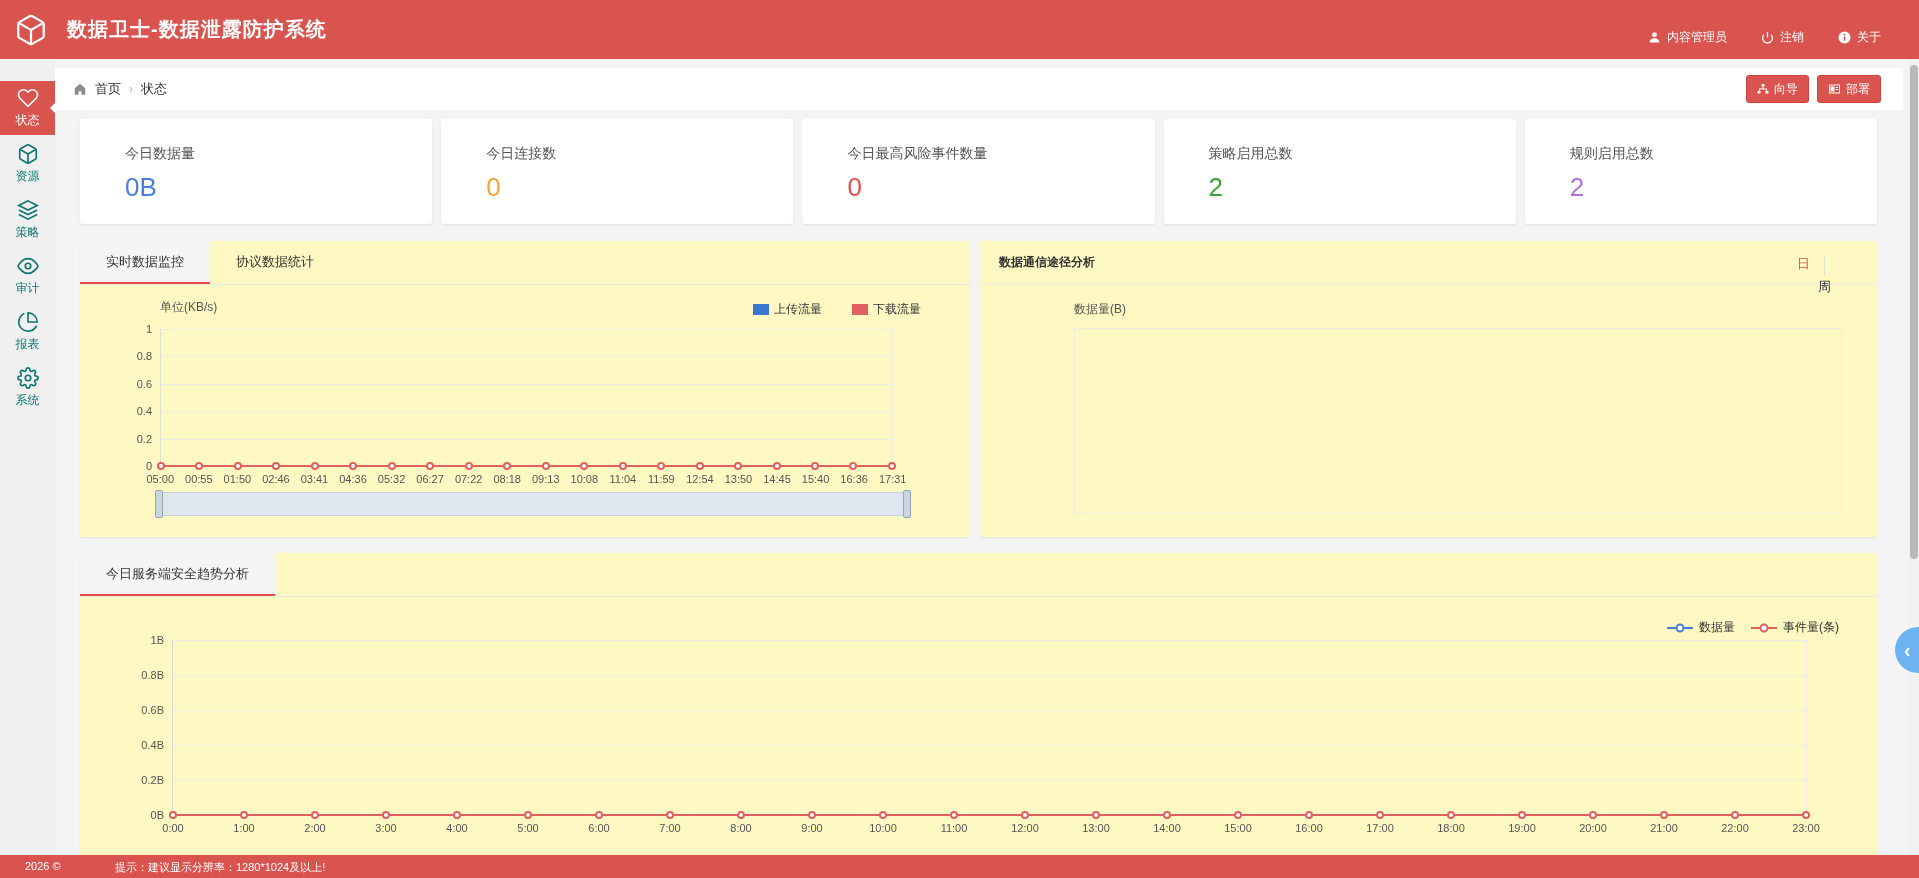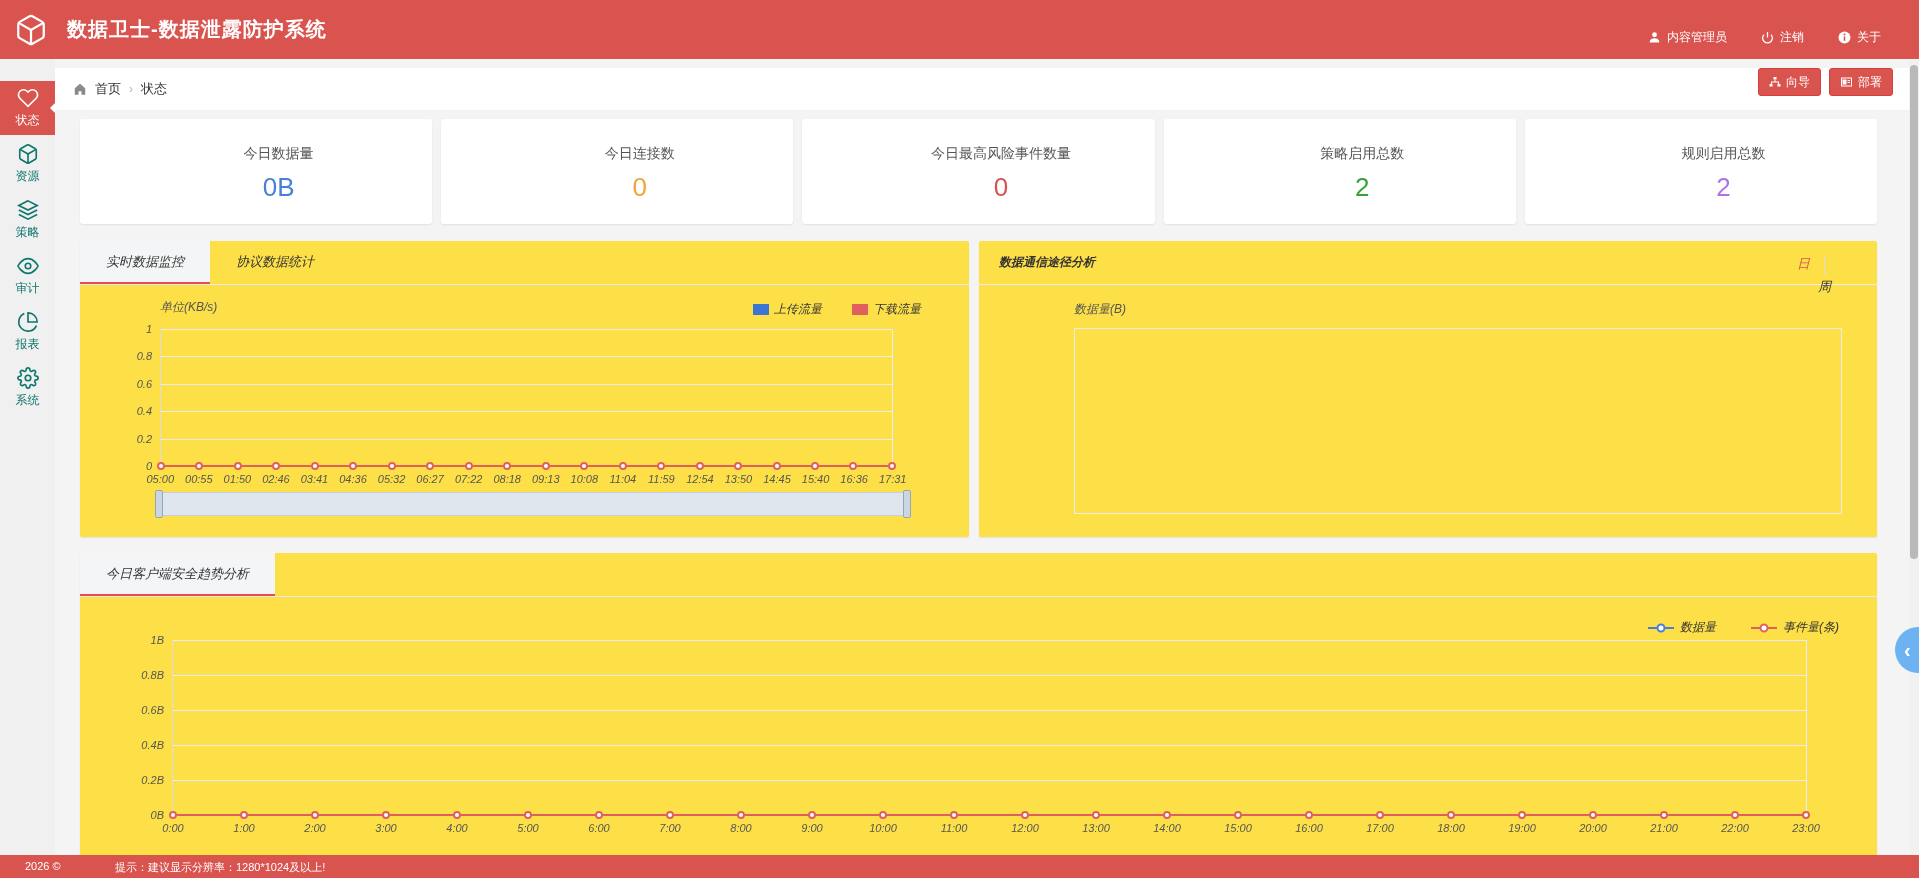--- a/index.html
+++ b/index.html
@@ -15,34 +15,34 @@
   .hr-item svg { display:block; }
 
   
   .sidebar { position:absolute; top:59px; left:0; bottom:23px; width:55px; background:#f0f0f0; z-index:15; padding-top:22px; }
   .side-item { height:54px; display:flex; flex-direction:column; align-items:center; justify-content:center; gap:3px; font-size:12px; color:#0f766e; cursor:pointer; position:relative; margin-bottom:2px; }
   .side-item svg { display:block; }
   .side-item.active { background:#d9534f; color:#fff; }
   .side-item.active .notch { position:absolute; right:0; top:50%; margin-top:-5px; width:0; height:0; border-top:5px solid transparent; border-bottom:5px solid transparent; border-right:5px solid #fff; }
 
   
-  .breadbar { position:absolute; top:68px; left:55px; right:4px; height:42px; background:#fff; display:flex; padding:0 22px 0 18px; z-index:5; }
+  .breadbar { position:absolute; top:68px; left:55px; right:16px; height:42px; background:#fff; display:flex; align-items:center; padding:0 22px 0 18px; z-index:5; }
   .crumb { display:flex; align-items:center; gap:8px; font-size:13px; }
   .crumb .sep { color:#b8b8b8; font-size:12px; }
   .bar-buttons { margin-left:auto; display:flex; gap:8px; }
   .red-btn { background:#d9534f; color:#fff; border:1px solid #d43f3a; font-size:12px; height:28px; padding:0 10px; border-radius:3px; display:flex; align-items:center; gap:5px; cursor:pointer; font-family:inherit; }
 
   
   .stats-row { position:absolute; top:119px; left:80px; right:42px; height:105px; display:flex; gap:9px; }
-  .stat-card { flex:1; background:#fff; border-radius:3px; box-shadow:0 1px 2px rgba(0,0,0,.08); padding:26px 0 12px 45px;text-align:center; }
+  .stat-card { flex:1; background:#fff; border-radius:3px; box-shadow:0 1px 2px rgba(0,0,0,.08); padding:26px 0 12px 45px; }
   .stat-label { font-size:14px; color:#555; }
   .stat-value { font-size:26px; margin-top:9px; font-weight:400; }
 
   
-  .panel { position:absolute; background:#fde047; border-radius:2px; box-shadow:0 1px 2px rgba(0,0,0,.07);font-style:italic; }
+  .panel { position:absolute; background:#fef9c3; border-radius:2px; box-shadow:0 1px 2px rgba(0,0,0,.07); }
   .rt-panel   { top:241px; left:80px;  width:889px; height:296px; }
   .comm-panel { top:241px; left:979px; width:898px; height:296px; }
   .trend-panel{ top:553px; left:80px;  width:1797px; height:310px; }
 
   .tabbar { height:44px; border-bottom:1px solid #e8e8e8; display:flex; }
   .tab { padding:0 26px; display:flex; align-items:center; font-size:13px; color:#333; cursor:pointer; border-bottom:2px solid transparent; }
   .tab.active { background:#f4f5f6; border-bottom-color:#e84c4c; }
 
   .panel-head { height:44px; border-bottom:1px solid #eee; display:flex; align-items:center; padding:0 20px; }
   .panel-title { font-size:12px; font-weight:bold; color:#333; }
@@ -70,21 +70,21 @@
   .dz-handle.left { left:-4px; } .dz-handle.right { right:-4px; }
 
   
   .dw-toggle { position:absolute; top:11px; right:52px; font-size:13px; text-align:right; line-height:23px; }
   .dw-day { color:#d9534f; cursor:pointer; }
   .dw-sep { display:inline-block; width:1px; height:20px; background:#ddd; margin-left:14px; vertical-align:middle; }
   .dw-week { color:#333; cursor:pointer; display:block; margin-right:-6px; }
   .empty-rect { position:absolute; left:95px; right:35px; top:87px; height:186px; border:1px solid #ececec; }
 
   
-  .tr-legend { position:absolute; top:66px; right:38px; display:flex; align-items:center; gap:35px; font-size:12px; color:#333; }
+  .tr-legend { position:absolute; top:66px; right:38px; display:flex; align-items:center; gap:16px; font-size:12px; color:#333; }
   .tr-legend .lg-item { cursor:pointer; display:flex; align-items:center; gap:6px; }
   .lg-line { display:inline-block; width:26px; height:2px; position:relative; }
   .lg-circle { position:absolute; left:50%; top:50%; transform:translate(-50%,-50%); width:9px; height:9px; border-radius:50%; background:#fff; border:2px solid #999; }
 
   
   .app-footer { position:absolute; left:0; right:0; bottom:0; height:23px; background:#d9534f; color:#fff; font-size:11px; z-index:30; }
   .footer-year { position:absolute; left:25px; top:5px; }
   .footer-tip { position:absolute; left:115px; top:5px; }
 
   
@@ -319,21 +319,21 @@
   <div class="dw-toggle">
     <span class="dw-day">日</span><span class="dw-sep"></span>
     <span class="dw-week">周</span>
   </div>
   <span class="unit-label" style="left:95px; top:60px;">数据量(B)</span>
   <div class="empty-rect"></div>
 </section>
 
 <section class="panel trend-panel">
   <div class="tabbar">
-    <div class="tab active">今日客户端安全趋势分析</div>
+    <div class="tab active">今日服务端安全趋势分析</div>
   </div>
   <div class="tr-legend">
     <span class="lg-item">
         <span class="lg-line" style="background: rgb(74, 127, 217);">
           <span class="lg-circle" style="border-color: rgb(74, 127, 217);"></span>
         </span>
         <span>数据量</span>
       </span>
     <span class="lg-item">
         <span class="lg-line" style="background: rgb(224, 96, 96);">

